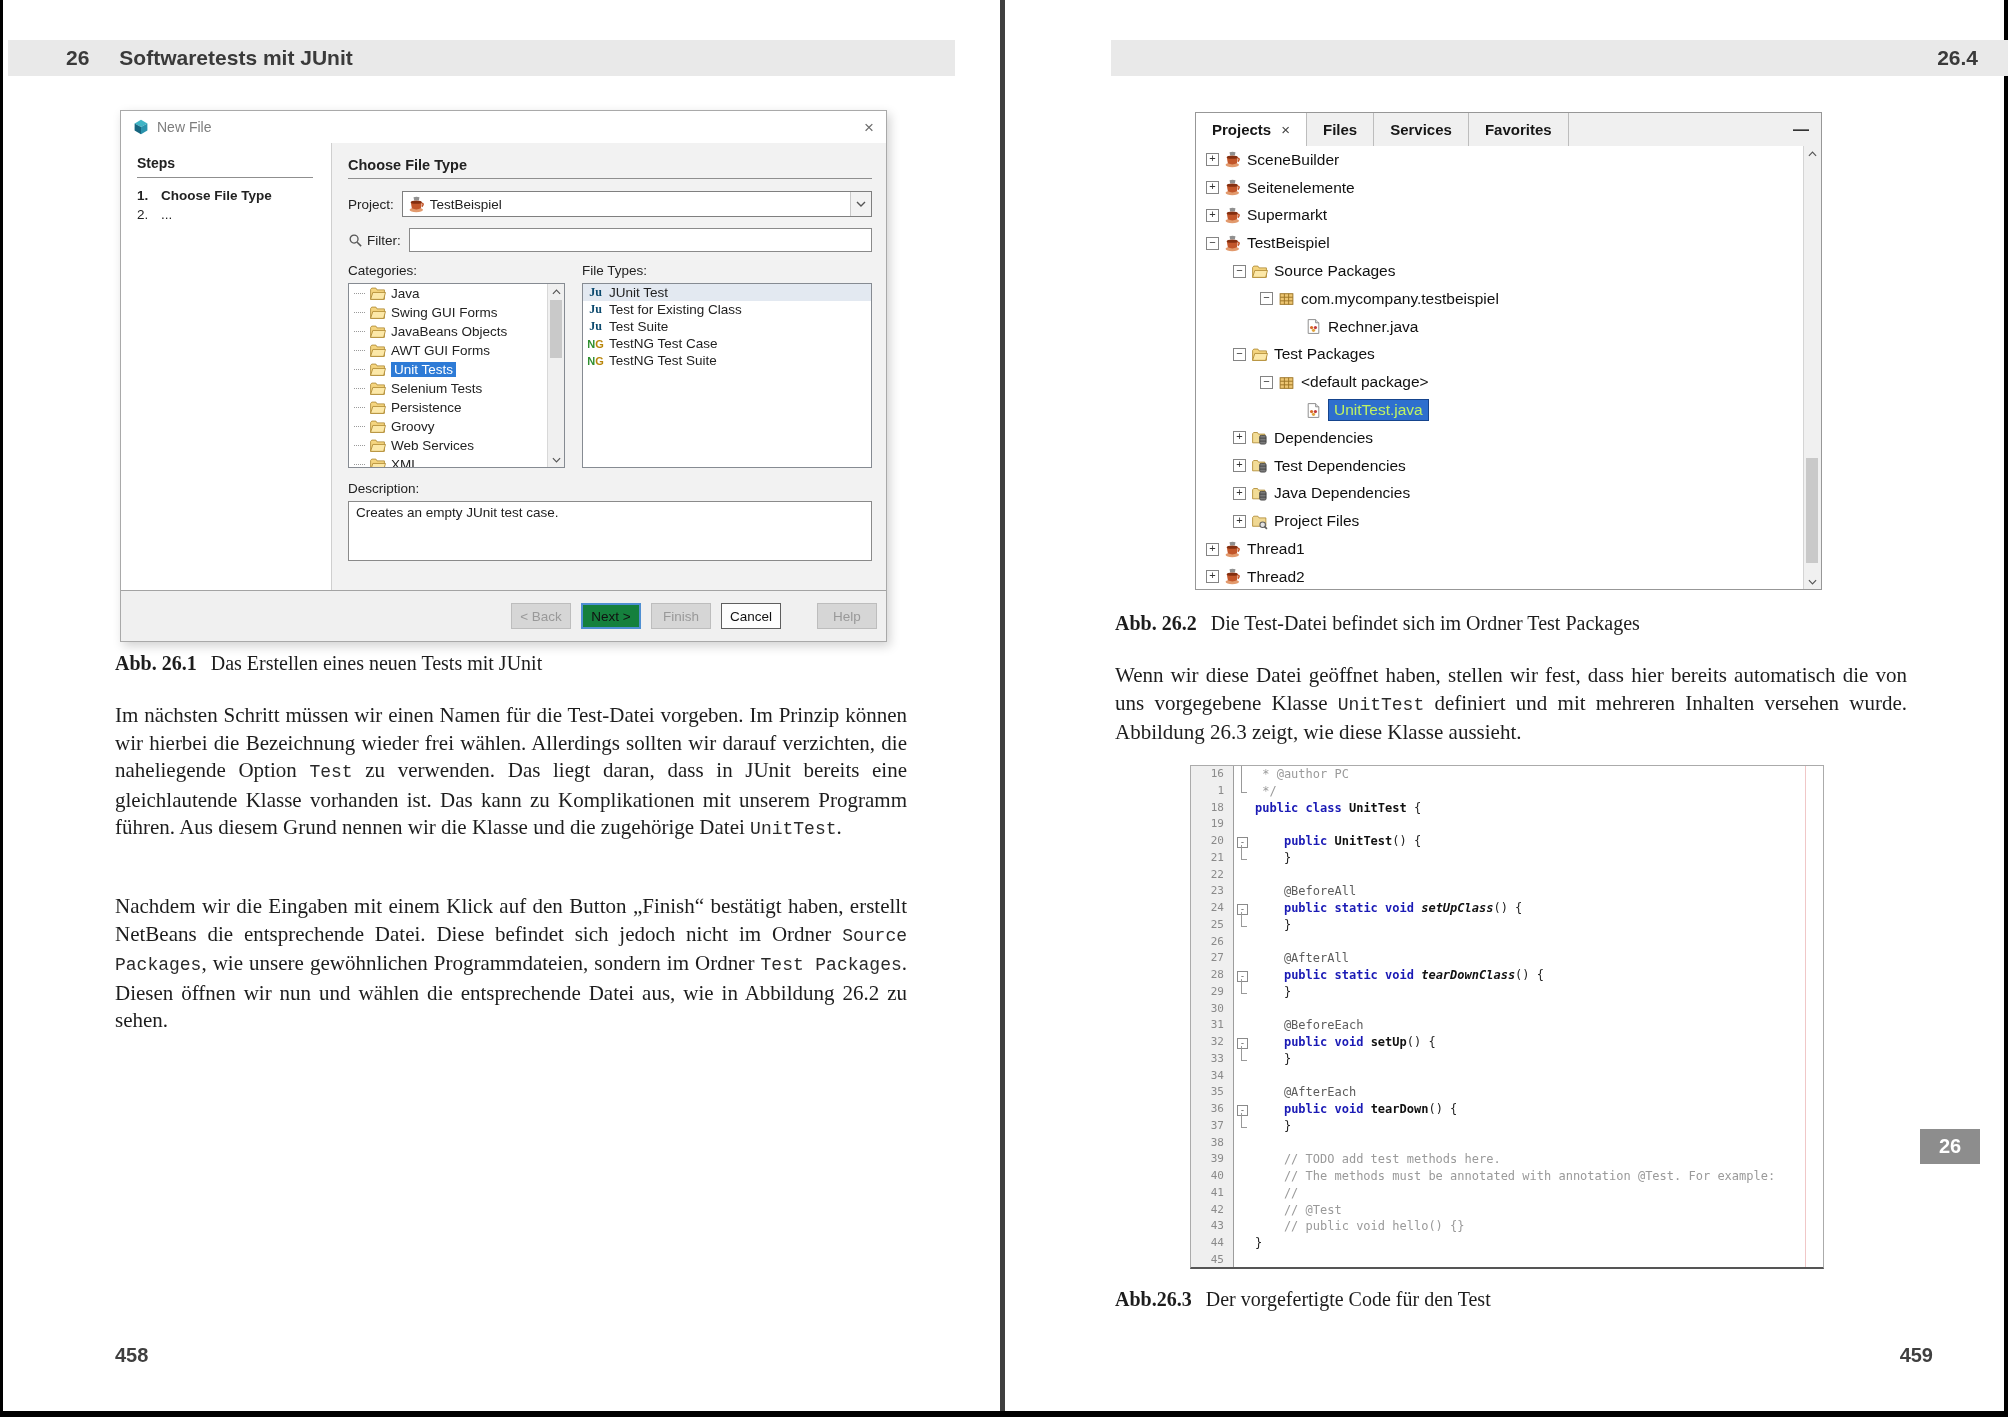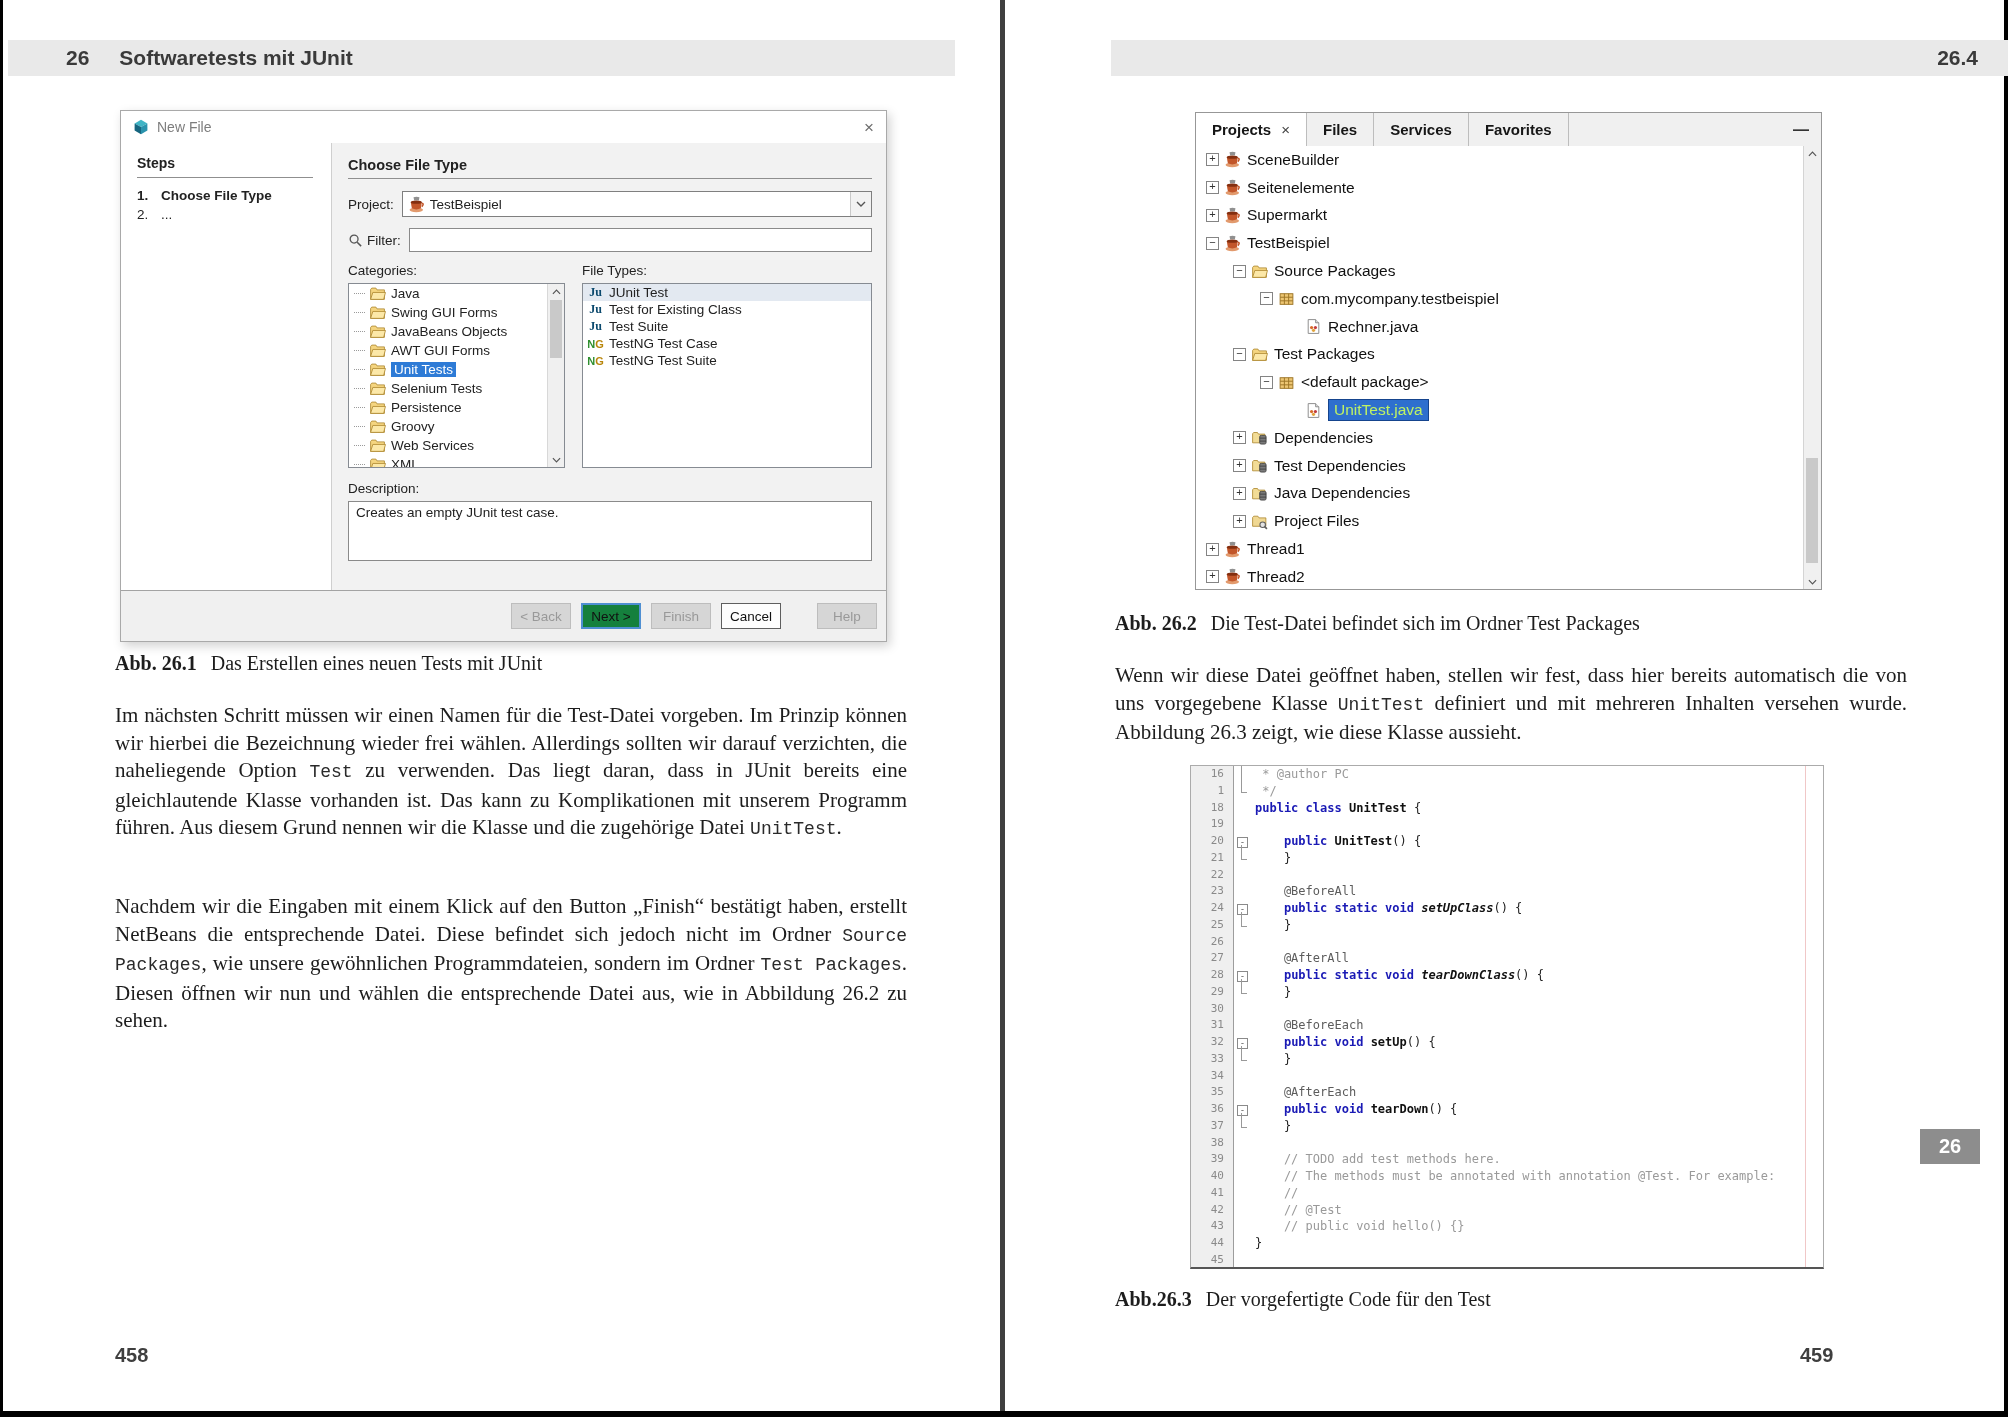--- a/index.html
+++ b/index.html
@@ -803,14 +803,14 @@
           <span class="ln-code"></span>
         </div>
       </div>
   </div>
 
   <div id="chapter-tab">26</div>
 
   <div class="caption" style="left:1115px;top:1288px;">
     <b>Abb.26.3</b><span>Der vorgefertigte Code für den Test</span>
   </div>
-  <div class="pagenum" style="left:1800px;top:1344px;width:133px;text-align:left;">459</div>
+  <div class="pagenum" style="left:1800px;top:1344px;width:133px;text-align:right;">459</div>
 </div>
 
 </body></html>

